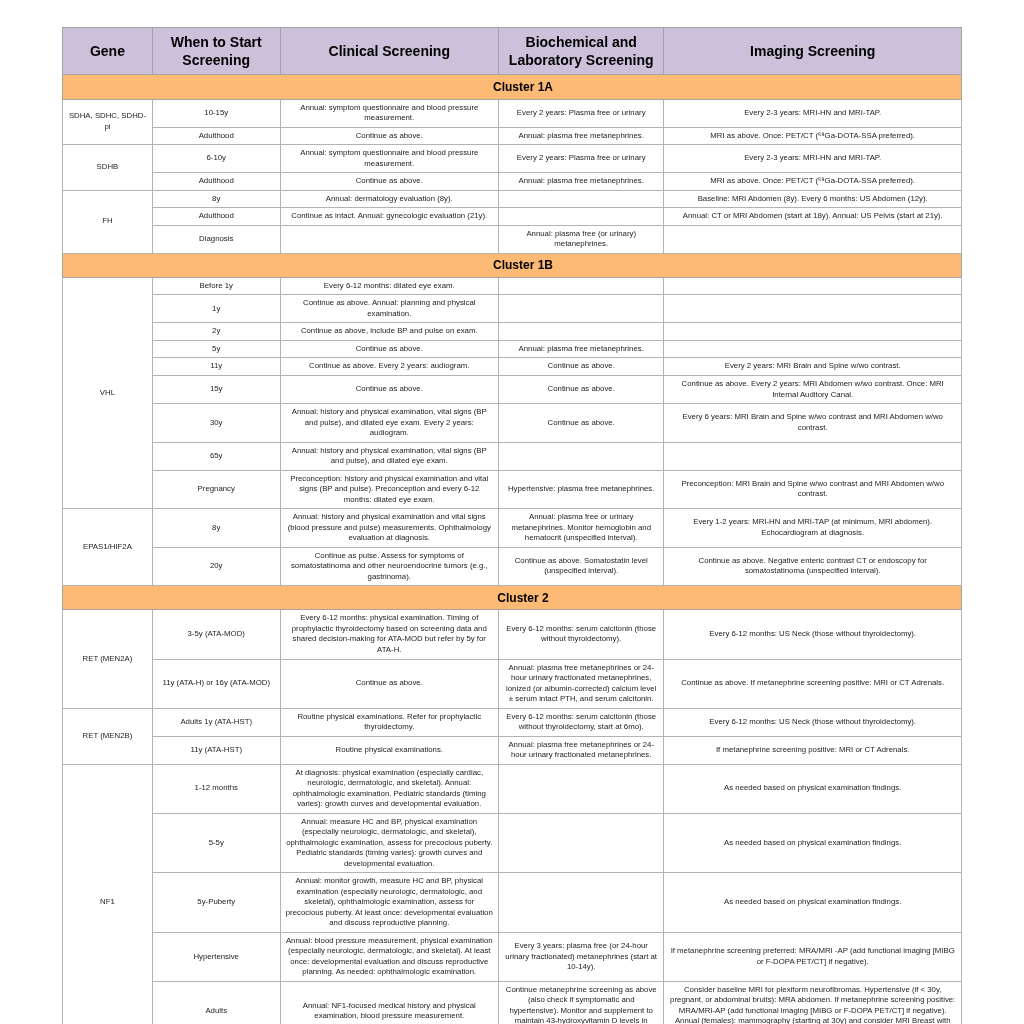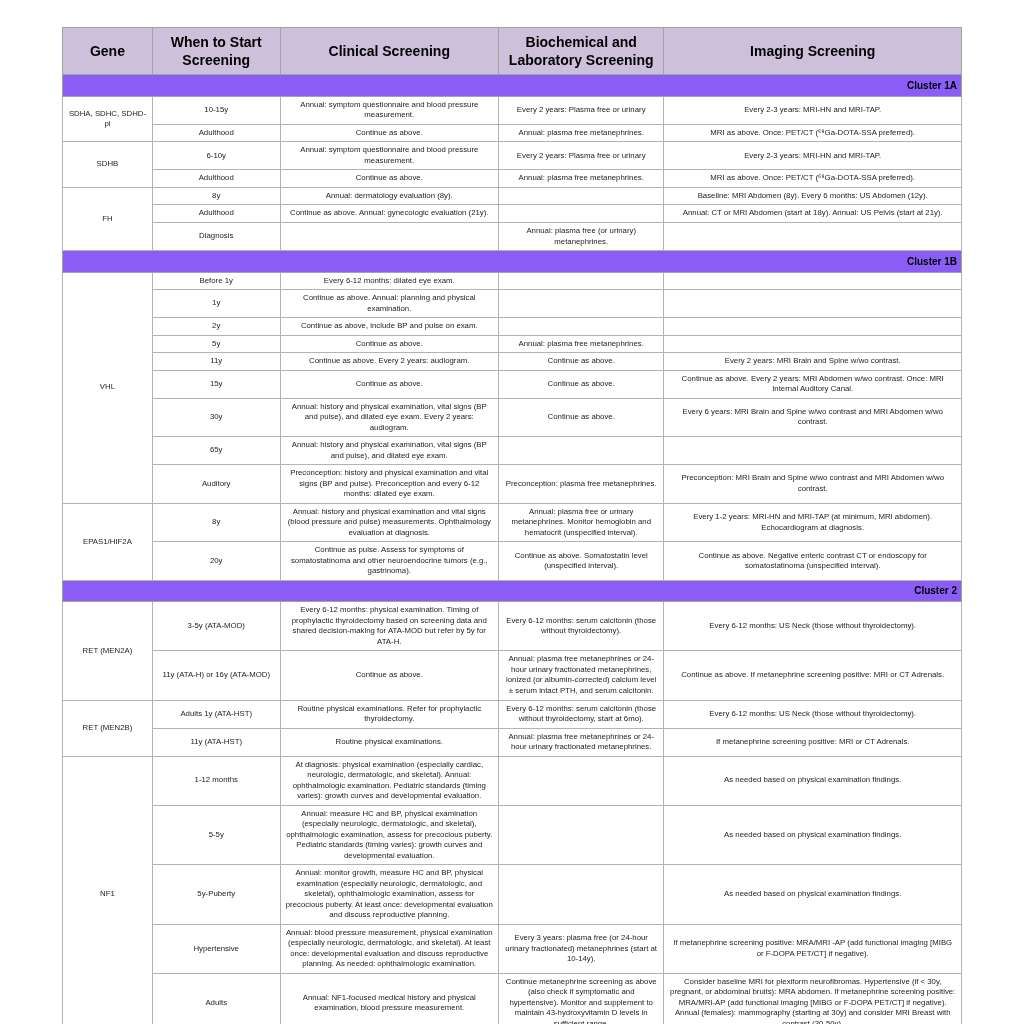--- a/index.html
+++ b/index.html
@@ -16,23 +16,23 @@
     font-size: 14px; line-height: 1.3; padding: 5px 3px;
     border: 1px solid #a3a3a3; text-align: center;
   }
   table.screening td {
     font-size: 7.8px; line-height: 1.35; color: #1c1c1c;
     padding: 3px 5px; border: 1px solid #b3b3b3;
     text-align: center; vertical-align: middle;
     overflow-wrap: break-word;
   }
   tr.cluster-row td {
-    background: #8b5cf6; font-weight: bold; text-align: right;
+    background: #fdba74; font-weight: bold; text-align: center;
     padding: 3.5px 4px 3.5px 26px; border: 1px solid #a3a3a3;
-    font-size: 10px; color: #000;
+    font-size: 12px; color: #000;
   }
   tr.inner td { border-top-color: #dadada; }
   td.gene-cell { color: #222; }
   col.c-gene { width: 10.0%; }
   col.c-when { width: 14.2%; }
   col.c-clin { width: 24.3%; }
   col.c-bio  { width: 18.4%; }
   col.c-img  { width: 33.1%; }
 </style>
 </head>
@@ -89,21 +89,21 @@
         </tr>
         <tr class="group-start">
           <td rowspan="3" class="gene-cell">FH</td>
           <td>8y</td>
           <td>Annual: dermatology evaluation (8y).</td>
           <td></td>
           <td>Baseline: MRI Abdomen (8y).  Every 6 months: US Abdomen (12y).</td>
         </tr>
         <tr class="inner">
           <td>Adulthood</td>
-          <td>Continue as above. Annual: gynecologic evaluation (21y).</td>
+          <td>Continue as intact. Annual: gynecologic evaluation (21y).</td>
           <td></td>
           <td>Annual: CT or MRI Abdomen (start at 18y).  Annual: US Pelvis (start at 21y).</td>
         </tr>
         <tr class="inner">
           <td>Diagnosis</td>
           <td></td>
           <td>Annual: plasma free (or urinary) metanephrines.</td>
           <td></td>
         </tr>
         <tr class="cluster-row">
@@ -152,23 +152,23 @@
           <td>Continue as above.</td>
           <td>Every 6 years: MRI Brain and Spine w/wo contrast and MRI Abdomen w/wo contrast.</td>
         </tr>
         <tr class="inner">
           <td>65y</td>
           <td>Annual: history and physical examination, vital signs (BP and pulse), and dilated eye exam.</td>
           <td></td>
           <td></td>
         </tr>
         <tr class="inner">
-          <td>Auditory</td>
+          <td>Pregnancy</td>
           <td>Preconception: history and physical examination and vital signs (BP and pulse).  Preconception and every 6-12 months: dilated eye exam.</td>
-          <td>Preconception: plasma free metanephrines.</td>
+          <td>Hypertensive: plasma free metanephrines.</td>
           <td>Preconception: MRI Brain and Spine w/wo contrast and MRI Abdomen w/wo contrast.</td>
         </tr>
         <tr class="group-start">
           <td rowspan="2" class="gene-cell">EPAS1/HIF2A</td>
           <td>8y</td>
           <td>Annual: history and physical examination and vital signs (blood pressure and pulse) measurements.  Ophthalmology evaluation at diagnosis.</td>
           <td>Annual: plasma free or urinary metanephrines. Monitor hemoglobin and hematocrit (unspecified interval).</td>
           <td>Every 1-2 years: MRI-HN and MRI-TAP (at minimum, MRI abdomen).  Echocardiogram at diagnosis.</td>
         </tr>
         <tr class="inner">
@@ -222,21 +222,21 @@
         <tr class="inner">
           <td>5y-Puberty</td>
           <td>Annual: monitor growth, measure HC and BP, physical examination (especially neurologic, dermatologic, and skeletal), ophthalmologic examination, assess for precocious puberty.  At least once: developmental evaluation and discuss reproductive planning.</td>
           <td></td>
           <td>As needed based on physical examination findings.</td>
         </tr>
         <tr class="inner">
           <td>Hypertensive</td>
           <td>Annual: blood pressure measurement, physical examination (especially neurologic, dermatologic, and skeletal).  At least once: developmental evaluation and discuss reproductive planning.  As needed:  ophthalmologic examination.</td>
           <td>Every 3 years: plasma free (or 24-hour urinary fractionated) metanephrines (start at 10-14y).</td>
-          <td>If metanephrine screening positive: MRA/MRI -AP (add functional imaging [MIBG or F-DOPA PET/CT] if negative).</td>
+          <td>If metanephrine screening preferred: MRA/MRI -AP (add functional imaging [MIBG or F-DOPA PET/CT] if negative).</td>
         </tr>
         <tr class="inner">
           <td>Adults</td>
           <td>Annual: NF1-focused medical history and physical examination, blood pressure measurement.</td>
           <td>Continue metanephrine screening as above (also check if symptomatic and hypertensive).  Monitor and supplement to maintain 43-hydroxyvitamin D levels in sufficient range.</td>
           <td>Consider baseline MRI for plexiform neurofibromas.  Hypertensive (if &lt; 30y, pregnant, or abdominal bruits): MRA abdomen.  If metanephrine screening positive: MRA/MRI-AP (add functional imaging [MIBG or F-DOPA PET/CT] if negative).  Annual (females): mammography (starting at 30y) and consider MRI Breast with contrast (30-50y).</td>
         </tr>
         <tr class="group-start">
           <td rowspan="1" class="gene-cell">MAX</td>
           <td>Diagnosis</td>

